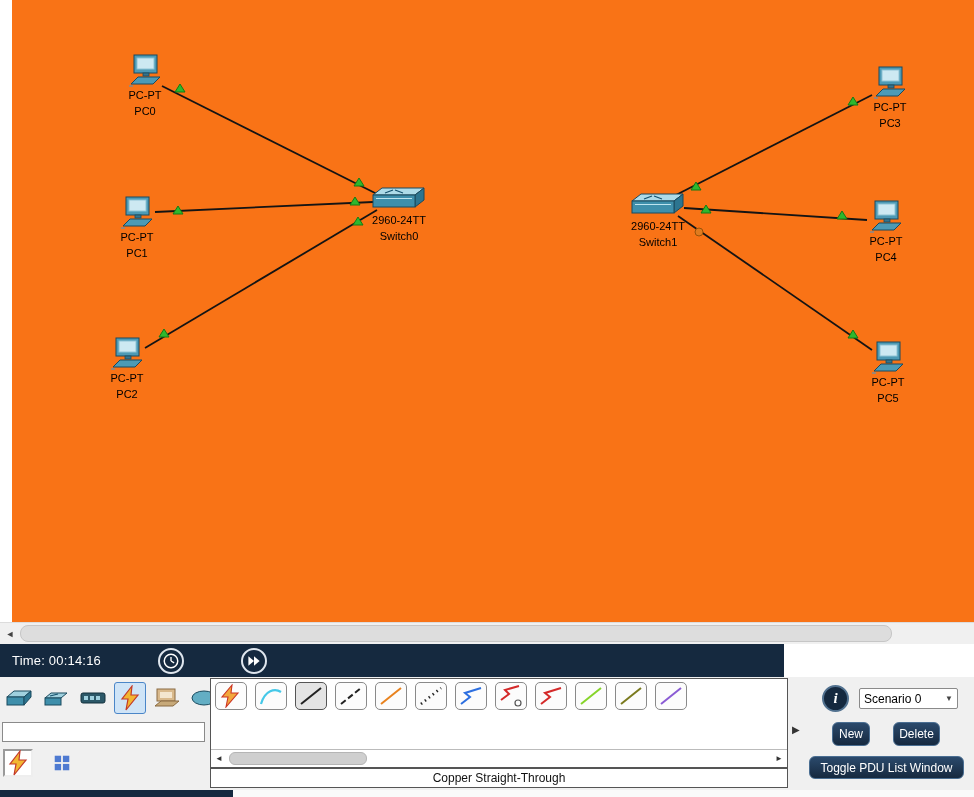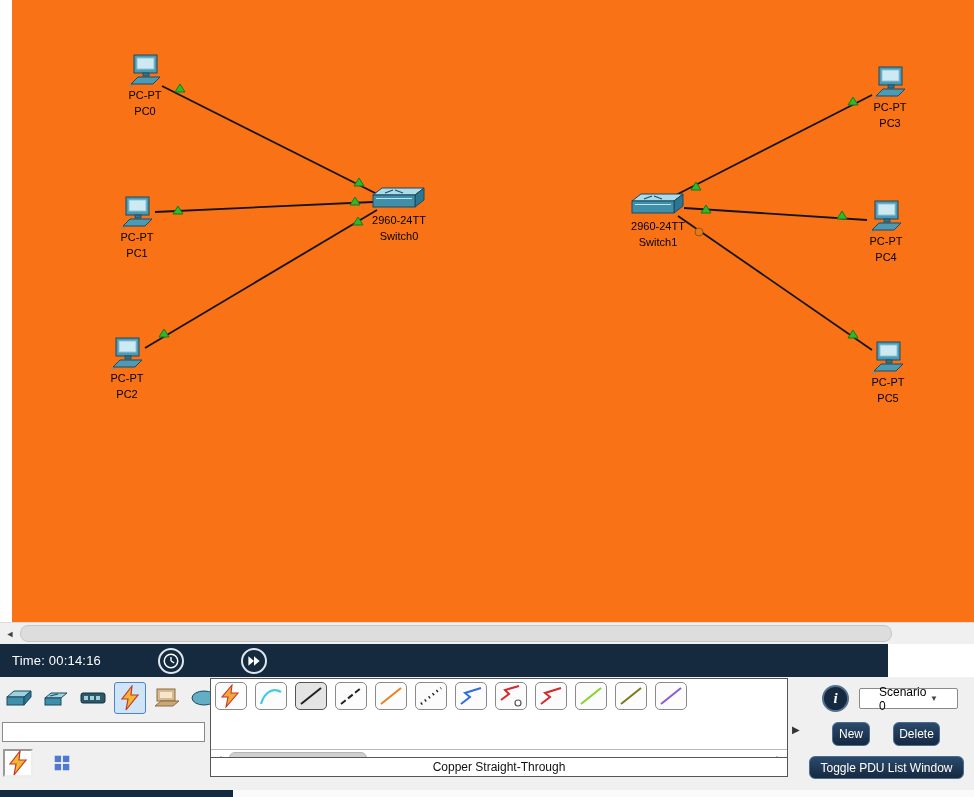--- a/index.html
+++ b/index.html
@@ -8,21 +8,21 @@
 
   .canvas { position:absolute; top:0; left:12px; width:974px; height:622px; background:#f97316; }
 
   
   .hscroll { position:absolute; top:622px; left:0; width:974px; height:22px; background:#f0f0f0; border-top:1px solid #dcdcdc; display:flex; align-items:center; }
   .hscroll-arrow { width:20px; height:22px; display:flex; align-items:center; justify-content:center; color:#444; font-size:9px; cursor:pointer; }
   .hscroll-track { flex:1; height:22px; position:relative; }
   .hscroll-thumb { position:absolute; left:0; top:2px; height:17px; width:872px; background:#dddddd; border:1px solid #c6c6c6; border-radius:8px; }
 
   
-  .timebar { position:absolute; top:644px; left:0; width:888px; height:33px; background:#15293f; display:flex; align-items:center; color:#fff; padding-left:12px;gap:48px; }
+  .timebar { position:absolute; top:644px; left:0; width:784px; height:33px; background:#15293f; display:flex; align-items:center; color:#fff; padding-left:12px;gap:48px; }
   .time-label { font-size:13px; letter-spacing:0.2px; }
   .circle-btn { width:26px; height:26px; border-radius:50%; background:transparent; border:2px solid #dfe6ee; margin-left:9px; display:flex; align-items:center; justify-content:center; cursor:pointer; padding:0; }
 
   
   .bottom { position:absolute; top:677px; left:0; width:974px; height:113px; background:#f0f0f0; }
 
   
   .cat-row { position:absolute; left:3px; top:5px; display:flex; gap:5px; align-items:center; }
   .cat-icon { width:32px; height:32px; display:flex; align-items:center; justify-content:center; cursor:pointer; border:1px solid transparent; border-radius:3px; }
   .cat-icon.selected { background:#cfe4f7; border:1px solid #4b86c8; }
@@ -33,27 +33,27 @@
 
   
   .conn-panel { position:absolute; left:210px; top:1px; width:578px; height:90px; background:#fff; border:1px solid #555; }
   .conn-icons { position:absolute; left:4px; top:3px; display:flex; gap:8px; }
   .conn-box { width:32px; height:28px; border:1px solid #8a8a8a; border-radius:5px; background:#fcfcfc; display:flex; align-items:center; justify-content:center; cursor:pointer; }
   .conn-box.selected { background:#e4e4e4; border-color:#555; }
   .conn-scroll { position:absolute; left:0; bottom:0; width:100%; height:18px; border-top:1px solid #bbb; display:flex; align-items:center; }
   .conn-arrow { width:16px; height:18px; display:flex; align-items:center; justify-content:center; font-size:8px; color:#333; cursor:pointer; }
   .conn-track { flex:1; height:18px; position:relative; }
   .conn-thumb { position:absolute; left:2px; top:2px; width:138px; height:13px; background:#cfcfcf; border:1px solid #b5b5b5; border-radius:6px; }
-  .conn-label-strip { position:absolute; left:210px; top:80px; width:578px; height:20px; background:#fff; border:1px solid #555; display:flex; align-items:center; justify-content:center; font-size:12px; color:#111; }
+  .conn-label-strip { position:absolute; left:210px; top:91px; width:578px; height:20px; background:#fff; border:1px solid #555; display:flex; align-items:center; justify-content:center; font-size:12px; color:#111; }
 
   .expander { position:absolute; left:792px; top:47px; font-size:10px; color:#333; cursor:pointer; }
 
   
   .info-btn { position:absolute; left:822px; top:8px; width:27px; height:27px; border-radius:50%; background:#15293f; border:2px solid #51718f; color:#fff; font-family:"Liberation Serif", serif; font-style:italic; font-weight:bold; font-size:15px; cursor:pointer; display:flex; align-items:center; justify-content:center; }
-  .scenario-select { position:absolute; left:859px; top:11px; width:99px; height:21px; background:#fff; border:1px solid #8a8a8a; border-radius:2px; display:flex; align-items:center; justify-content:space-between; padding:0 19px; font-size:12px; cursor:pointer; }
+  .scenario-select { position:absolute; left:859px; top:11px; width:99px; height:21px; background:#fff; border:1px solid #8a8a8a; border-radius:2px; display:flex; align-items:center; justify-content:space-between; padding:0 4px; font-size:12px; cursor:pointer; }
   .scenario-select .caret { font-size:8px; color:#444; }
   .navy-btn { background:linear-gradient(#2b4a6c,#16293f); color:#fff; border:1px solid #4a6e92; border-radius:6px; font-size:12px; cursor:pointer; font-family:"Liberation Sans", sans-serif; }
   .btn-new { position:absolute; left:832px; top:45px; width:38px; height:24px; }
   .btn-delete { position:absolute; left:893px; top:45px; width:47px; height:24px;text-align:center; }
   .btn-pdu { position:absolute; left:809px; top:79px; width:155px; height:23px; }
 
   .bottom-strip { position:absolute; top:790px; left:0; width:974px; height:7px; background:#fafafa; }
   .bottom-strip .navy { position:absolute; left:0; top:0; width:233px; height:7px; background:#15293f; }
 </style>
 </head>

